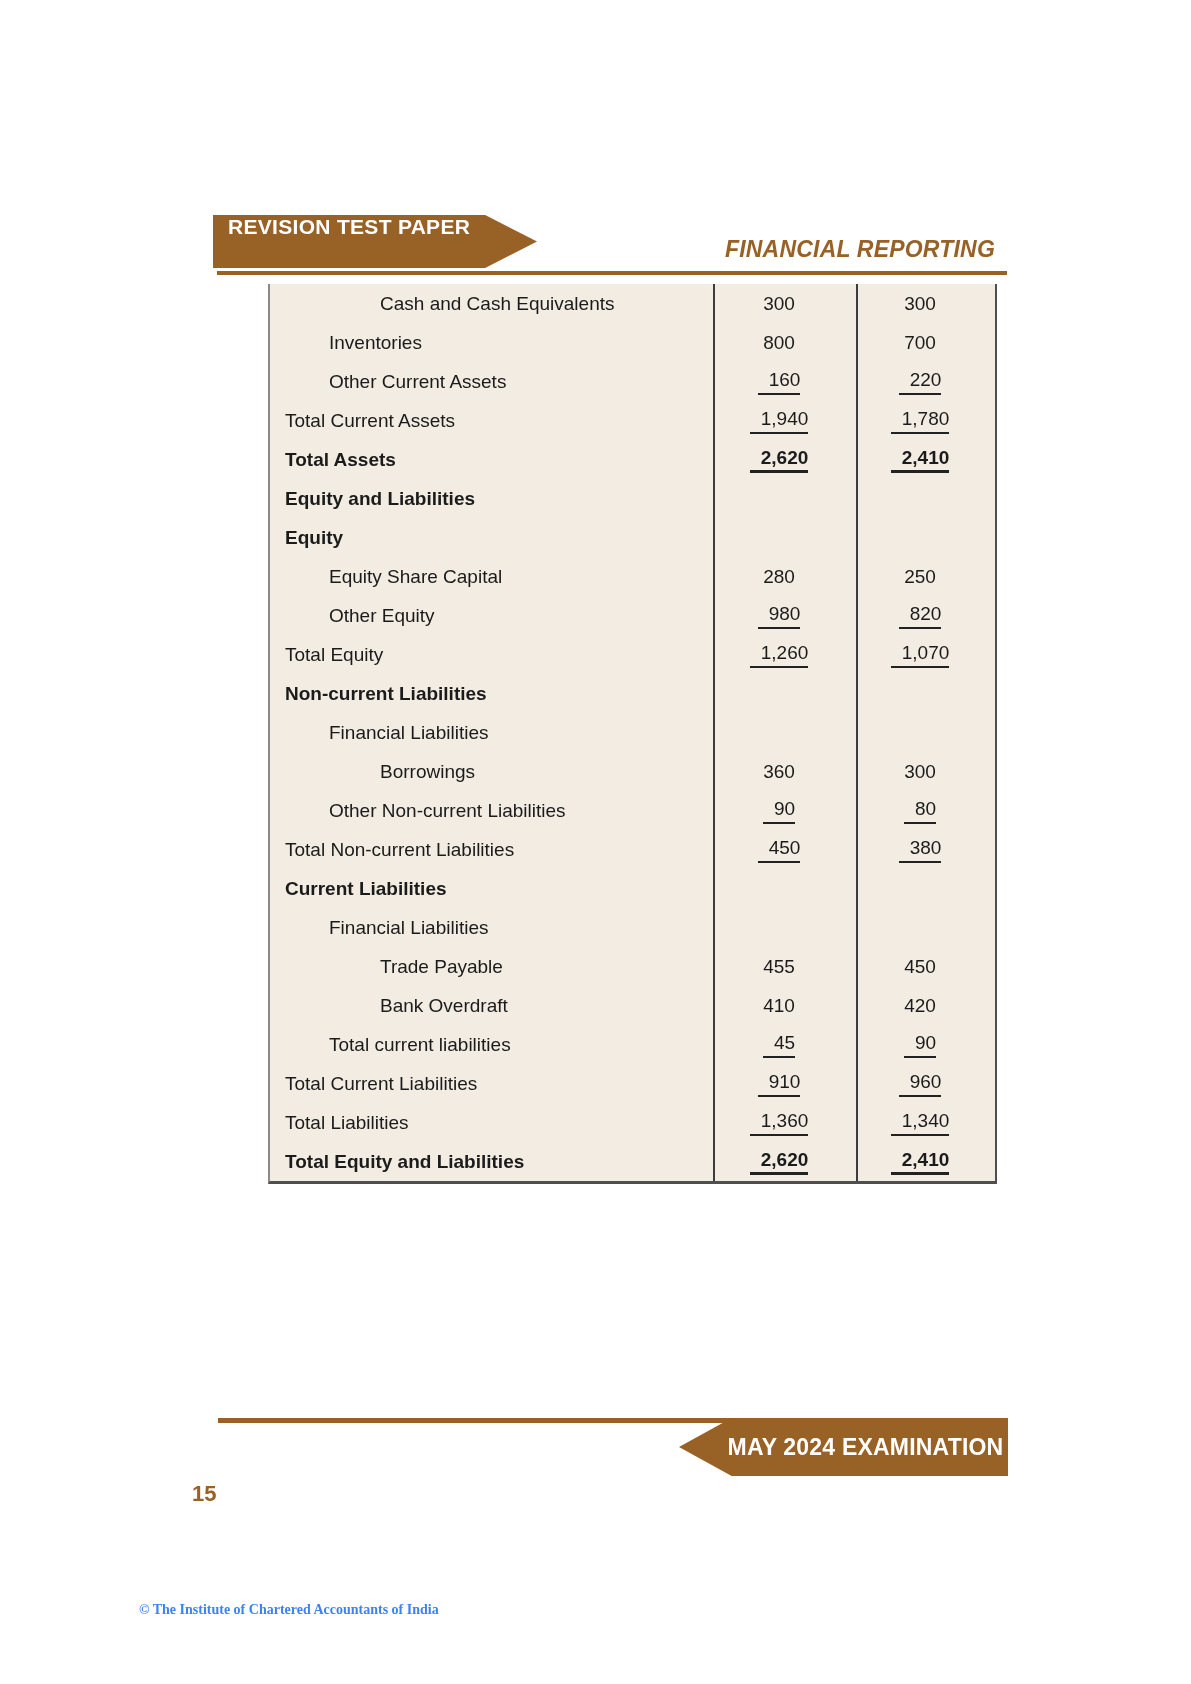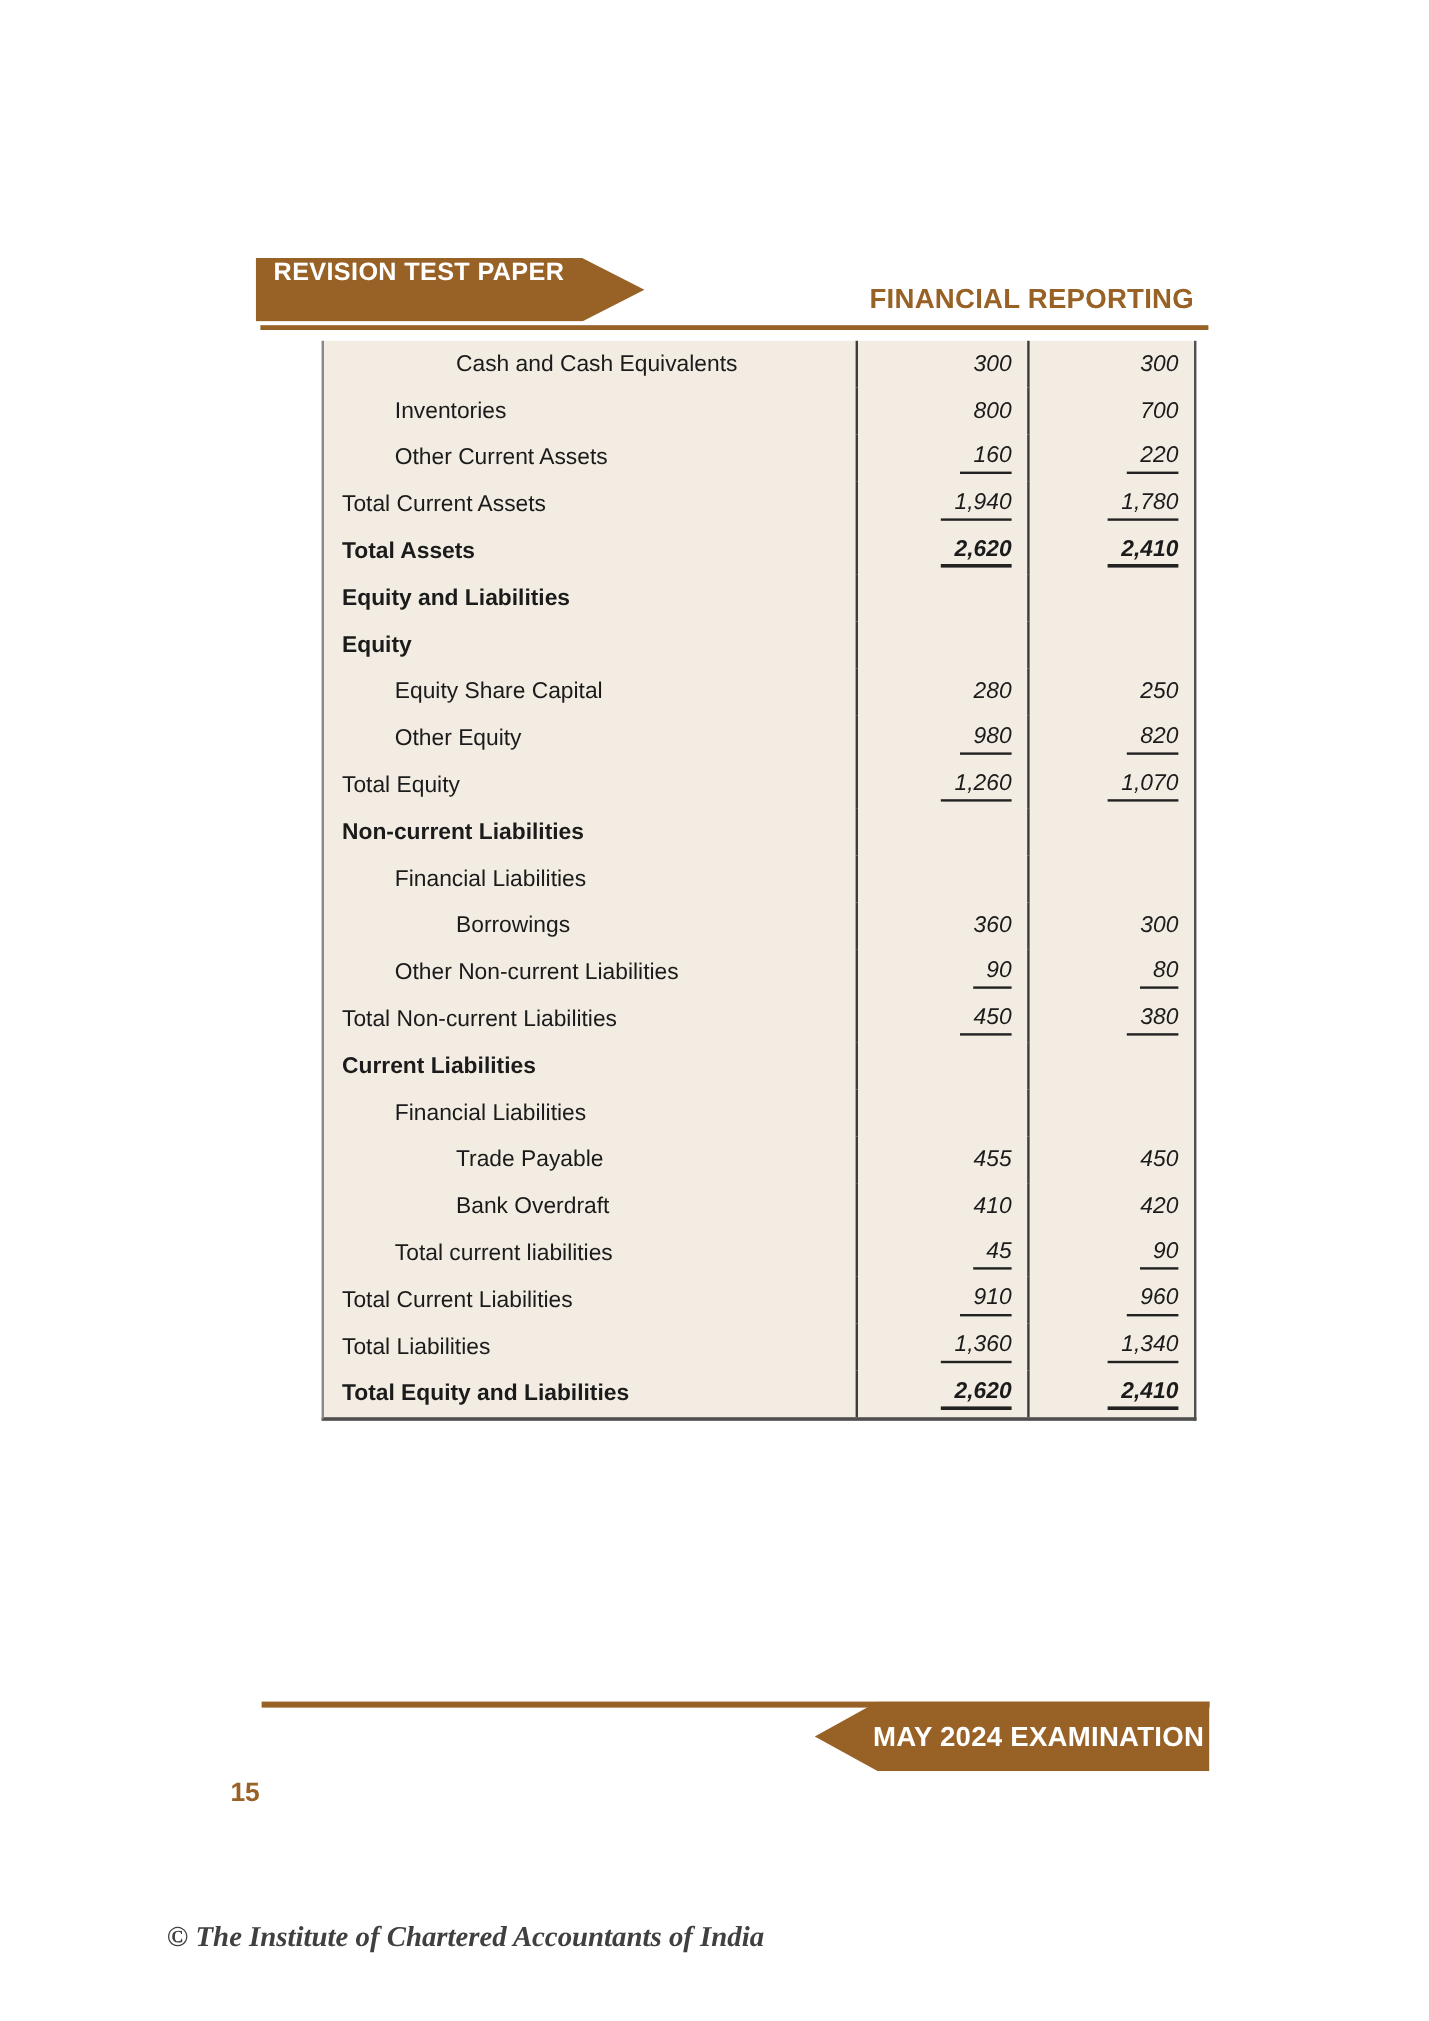--- a/index.html
+++ b/index.html
@@ -18,41 +18,41 @@
   }
   .top-banner span {
     color:#fff; font-weight:bold; font-size:21px; padding-left:15px; letter-spacing:.3px;
   }
   .top-rule {
     position:absolute; left:217px; top:271px; width:790px; height:4px;
     background:var(--brown,#986125);
   }
   .subject-title {
     position:absolute; left:580px; top:236px; width:415px; text-align:right;
-    color:var(--brown,#986125); font-weight:bold; font-size:23px; letter-spacing:.2px;
+    color:var(--brown,#986125); font-weight:bold; font-size:23px; letter-spacing:.2px;font-style:italic;
   }
 
   
   .sheet {
     position:absolute; left:268px; top:284px; width:729px;
     background:var(--tablebg,#F2ECE2);
     border-left:2px solid #8a8a8a;
     border-right:2px solid #4f4f4f;
     border-bottom:3px solid #4f4f4f;
     color:#1b1b1b; font-size:19px;
   }
   .row { display:flex; height:39px; align-items:center; }
   .row.bold { font-weight:bold; }
   .cell.label { width:443px; overflow:hidden; white-space:nowrap; }
   .cell.label.indent-0 { padding-left:15px; }
   .cell.label.indent-1 { padding-left:59px; }
   .cell.label.indent-2 { padding-left:110px; }
   .cell.num {
     border-left:2px solid #3c3c3c; text-align:right; height:100%;
-    display:flex; align-items:center; justify-content:flex-end;font-style:italic;
+    display:flex; align-items:center; justify-content:center;
   }
   .cell.v1 { width:143px; padding-right:13px; }
   .cell.v2 { flex:1; padding-right:13px; }
   .val.u { display:inline-block; border-bottom:2px solid #222; padding:0 0 2px 11px; }
   .row.bold .val.u { border-bottom-width:3px; padding-bottom:1px; }
 
   
   .bottom-rule {
     position:absolute; left:218px; top:1418px; width:790px; height:5px;
     background:var(--brown,#986125);
@@ -63,21 +63,21 @@
     clip-path:polygon(0 50%, 16% 0, 100% 0, 100% 100%, 16% 100%);
     display:flex; align-items:center; justify-content:center; padding-left:44px;
   }
   .bottom-banner span { color:#fff; font-weight:bold; font-size:23px; letter-spacing:.2px; }
   .page-number {
     position:absolute; left:192px; top:1434px;
     color:var(--brown,#986125); font-weight:bold; font-size:22px;margin-top:47px;
   }
   .copyright {
     position:absolute; left:139px; top:1602px;
-    font-family:"Liberation Serif", serif; font-weight:bold; font-size:24px; color:#404040;font-style:italic;
+    font-family:"Liberation Serif", serif; font-weight:bold; font-size:14px; color:#3b82f6;
   }
 </style>
 </head>
 <body>
 
 <div class="page">
 
   <div class="top-banner">
     <span>REVISION TEST PAPER</span>
   </div>

